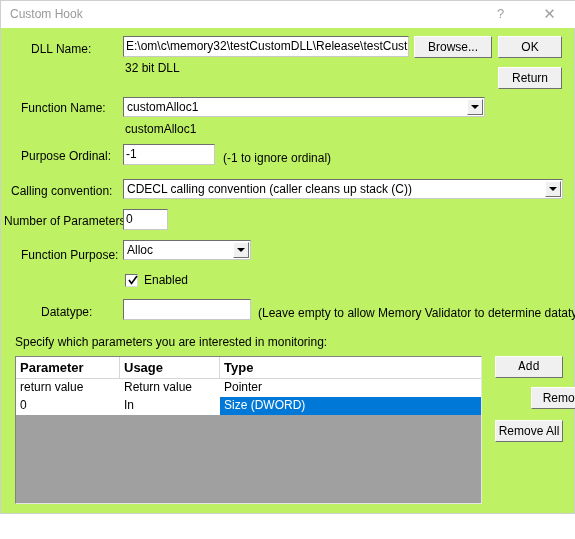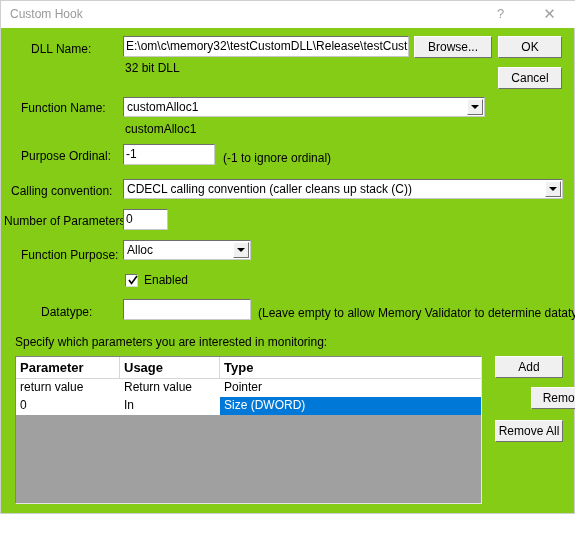--- a/index.html
+++ b/index.html
@@ -14,21 +14,21 @@
     font-size: 12px;
     color: #000000;
     overflow: hidden;
   }
 
   .dialog {
     position: absolute;
     left: 0; top: 0;
     width: 575px;
     height: 514px;
-    background: #84cc16;
+    background: #bef264;
     border: 1px solid #cfcfcf;
     box-sizing: border-box;
   }
 
   
   .titlebar {
     position: absolute;
     left: 0; top: 0;
     width: 575px;
     height: 27px;
@@ -263,21 +263,21 @@
   <div class="textbox" style="left:122px; top:35px; width:286px; height:21px;" title="E:\om\c\memory32\testCustomDLL\Release\testCustom">E:\om\c\memory32\testCustomDLL\Release\testCustom</div>
   <div class="static" style="left:124px; top:60px;">32 bit DLL</div>
 
   <button class="btn" style="left:413px; top:35px; width:78px; height:22px;">
     <span class="btn-inner">Browse...</span>
   </button>
   <button class="btn" style="left:497px; top:35px; width:64px; height:22px;">
     <span class="btn-inner">OK</span>
   </button>
   <button class="btn" style="left:497px; top:66px; width:64px; height:22px;">
-    <span class="btn-inner">Cancel</span>
+    <span class="btn-inner">Return</span>
   </button>
 
   <div class="label" style="left:20px; top:100px; width:98px;">Function Name:</div>
   <div class="combo" style="left:122px; top:96px; width:362px; height:20px;">
     <span class="combo-text">customAlloc1</span>
     <span class="combo-arrow"></span>
   </div>
   <div class="static" style="left:124px; top:121px;">customAlloc1</div>
 
   <div class="label" style="left:20px; top:148px; width:98px;">Purpose Ordinal:</div>
@@ -327,21 +327,21 @@
       <div class="lv-cell" style="left:204px; width:261px;">Pointer</div>
     </div>
 
     <div class="lv-row" style="top:40px;">
       <div class="lv-cell" style="left:0px; width:104px;">0</div>
       <div class="lv-cell" style="left:104px; width:100px;">In</div>
       <div class="lv-cell sel" style="left:204px; width:261px;">Size (DWORD)</div>
     </div>
   </div>
 
-  <button class="btn" style="left:494px; top:355px; width:68px; height:22px;">
+  <button class="btn" style="left:494px; top:355px; width:68px; height:22px;font-family:Liberation Mono, monospace;">
     <span class="btn-inner">Add</span>
   </button>
   <button class="btn" style="left:494px; top:386px; width:68px; height:22px;margin-left:36px;">
     <span class="btn-inner">Remove</span>
   </button>
   <button class="btn" style="left:494px; top:419px; width:68px; height:22px;">
     <span class="btn-inner">Remove All</span>
   </button>
 
 </div>

